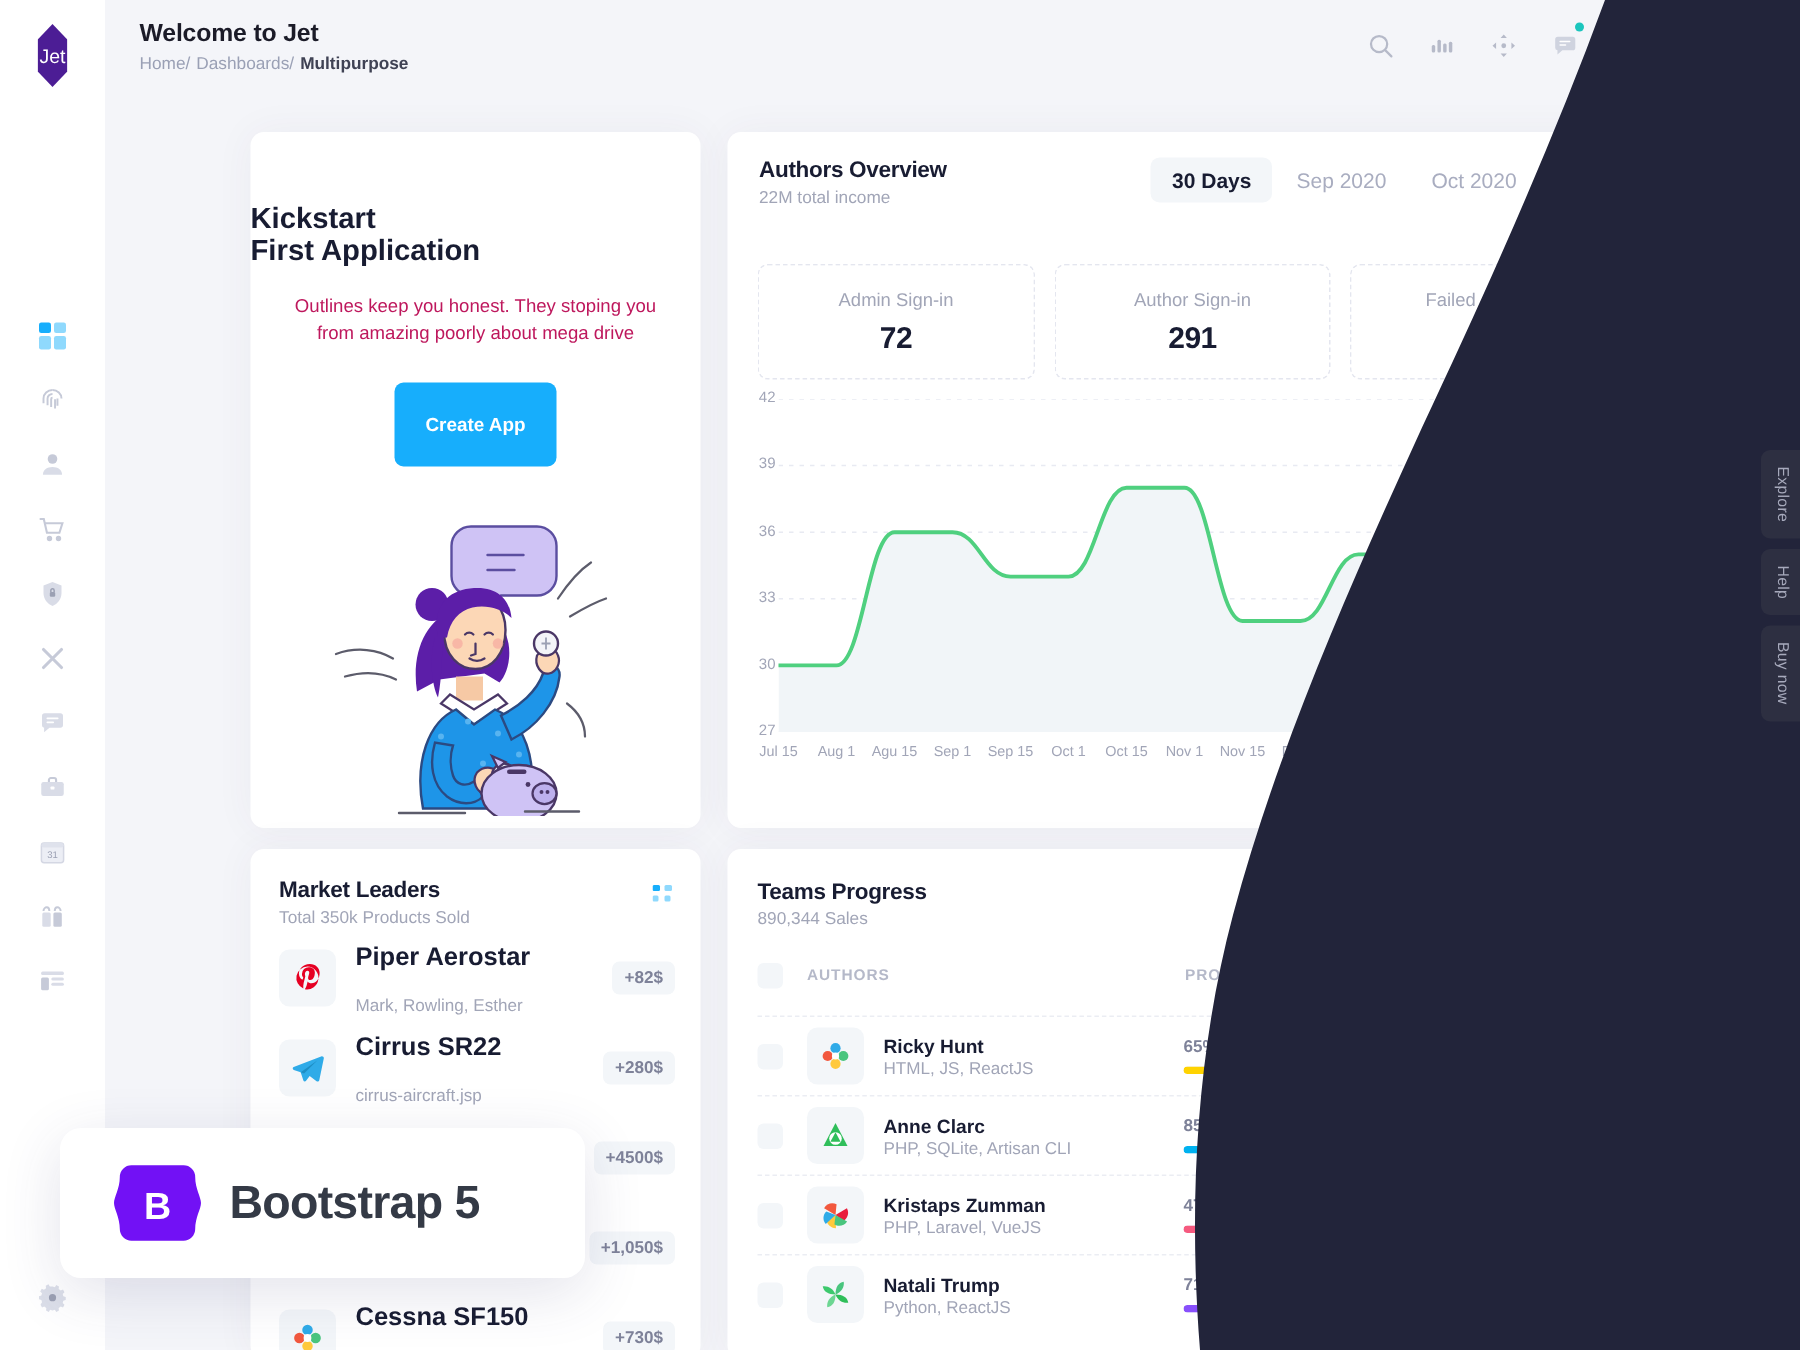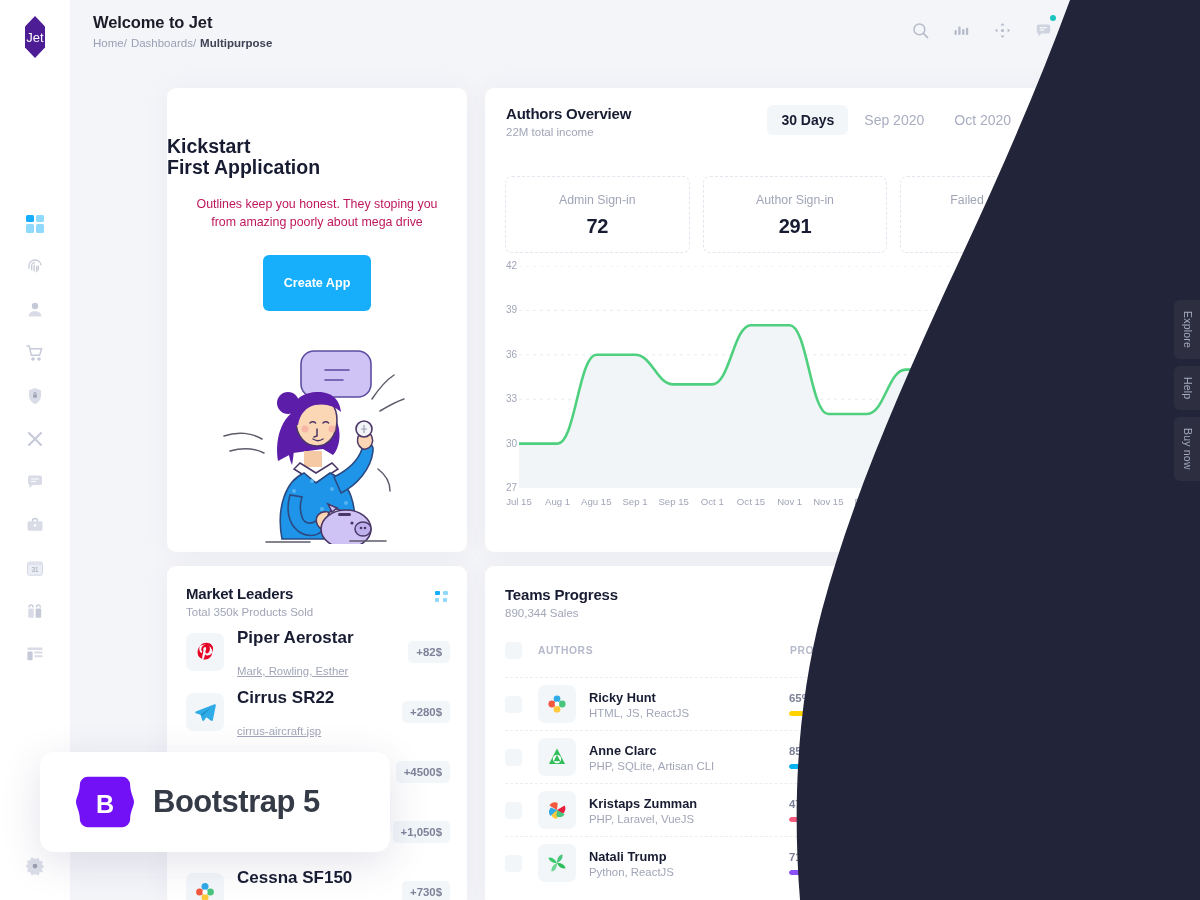--- a/index.html
+++ b/index.html
@@ -78,21 +78,21 @@
   .ytick { position: absolute; font-size: 10px; color: #a1a5b7; text-align: right; width: 22px; }
   .xtick { position: absolute; font-size: 9.6px; color: #a1a5b7; text-align: center; transform: translateX(-50%); }
 
   
   #market { left: 167px; top: 566px; width: 300px; height: 340px; overflow: hidden; }
   .ml-ico-btn { position: absolute; right: 17px; top: 24px; cursor: pointer; }
   .ml-row { position: absolute; left: 19px; right: 17px; height: 40px; display: flex; align-items: center; }
   .ml-thumb { width: 38px; height: 38px; border-radius: 7px; background: #f3f6f9; display: flex; align-items: center; justify-content: center; flex: none; }
   .ml-txt { margin-left: 13px; flex: 1; min-width: 0; }
   .ml-n { font-size: 17px; font-weight: bold; color: #181c32; }
-  .ml-d { font-size: 11.4px; color: #a1a5b7; margin-top: 17px; white-space: nowrap; overflow: hidden; text-decoration: underline; }
+  .ml-d { font-size: 11.4px; color: #a1a5b7; margin-top: 17px; white-space: nowrap; overflow: hidden; }
   .ml-amt { background: #f3f6f9; border-radius: 5px; padding: 5px 8px; font-size: 11.4px; font-weight: bold; color: #7e8299; flex: none; }
 
   
   #teams { left: 485px; top: 566px; width: 620px; height: 340px; overflow: hidden; }
   .tp-ctrls { position: absolute; right: 18px; top: 24px; display: flex; gap: 12px; }
   .tp-sel { width: 108px; height: 32px; border-radius: 6px; background: #f3f6f9; display: flex; align-items: center; justify-content: space-between; padding: 0 11px; font-size: 11.6px; color: #7e8299; cursor: pointer; }
   .tp-search { width: 92px; height: 32px; border-radius: 6px; background: #f3f6f9; display: flex; align-items: center; gap: 6px; padding: 0 10px; font-size: 11.6px; color: #a1a5b7; cursor: pointer; }
   .tp-head { position: absolute; left: 20px; right: 18px; top: 76px; display: flex; align-items: center; font-size: 10.3px; font-weight: bold; letter-spacing: .6px; color: #b5b9c9; }
   .cbx { width: 17px; height: 17px; border-radius: 4px; background: #f3f6f9; flex: none; cursor: pointer; }
   .tp-row { position: absolute; left: 20px; right: 18px; height: 53px; display: flex; align-items: center; border-top: 1px dashed #ebedf3; }

